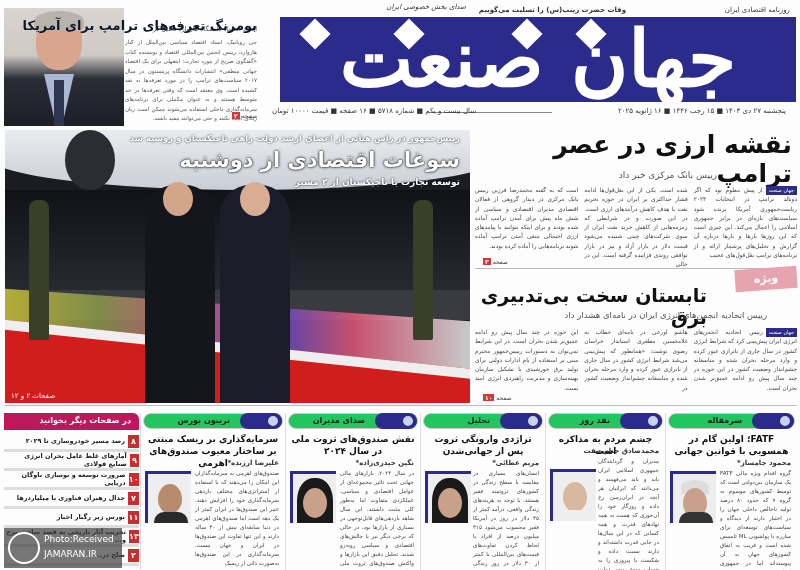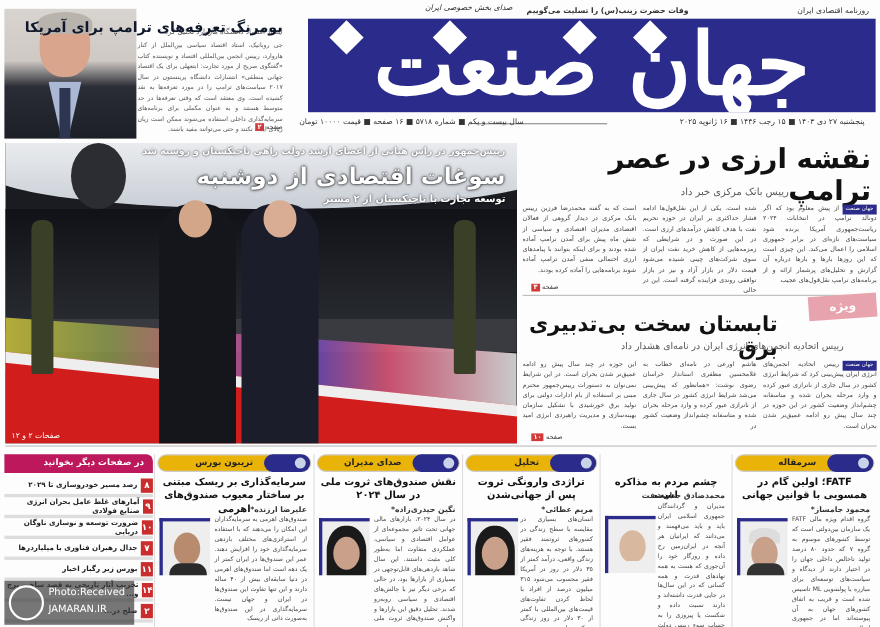--- a/index.html
+++ b/index.html
@@ -69,21 +69,21 @@
   .story2 { left: 475px; top: 280px; width: 322px; height: 125px; }
   .story2 .title { position: absolute; right: 90px; top: 4px; font-size: 19px; font-weight: bold; color: #111; }
   .story2 .sub { position: absolute; right: 30px; top: 30px; font-size: 8.5px; color: #555; }
   .story2 .cols { top: 48px; }
   .story2 .pageref { position: absolute; left: 8px; top: 114px; }
 
   .hr-full { left: 5px; top: 405px; width: 792px; border-top: 1px solid #bbb; }
 
   
   .col-box { top: 413px; height: 157px; border-left: 1px solid #ddd; }
-  .sec-tab { position: absolute; top: 0; right: 2px; left: 2px; height: 16px; background: #eab308; border: 1px solid #ccc; border-radius: 8px; }
+  .sec-tab { position: absolute; top: 0; right: 2px; left: 2px; height: 16px; background: #22c55e; border: 1px solid #ccc; border-radius: 8px; }
   .sec-tab .blue { position: absolute; right: 0; top: -1px; width: 42px; height: 16px; background: #2a2b8a; border-radius: 8px; }
   .sec-tab .logo { position: absolute; right: 2px; top: 0px; width: 14px; height: 14px; border-radius: 50%; background: #c9d2e8; border: 2px solid #2a2b8a; }
   .sec-tab .label { position: absolute; right: 52px; top: 2px; font-size: 8px; font-weight: bold; color: #222; }
   .op-title { position: absolute; top: 20px; right: 4px; left: 4px; text-align: center; font-size: 9px; font-weight: bold; line-height: 12px; color: #111; }
   .op-author { position: absolute; right: 6px; font-size: 7px; font-weight: bold; color: #333; }
   .op-photo { position: absolute; left: 4px; width: 46px; height: 52px; border-top: 3px solid #2a2b8a; border-left: 3px solid #2a2b8a; background: #eee; overflow: hidden; }
   .op-photo .face { position: absolute; left: 10px; top: 10px; width: 24px; height: 30px; border-radius: 50%; background: #c9a08a; }
   .op-photo .hijab { position: absolute; left: 4px; top: 4px; width: 36px; height: 50px; border-radius: 45% 45% 10% 10%; background: #1a1a1a; }
   .op-photo .body { position: absolute; left: 6px; top: 38px; width: 34px; height: 20px; background: #333; border-radius: 10px 10px 0 0; }
   .op-photo .hair-w { position: absolute; left: 8px; top: 6px; width: 28px; height: 14px; border-radius: 50% 50% 0 0; background: #ddd; }
@@ -201,20 +201,25 @@
   <div class="op-author" style="top:46px;">محمود جامساز*</div>
   <div class="op-photo" style="top:58px;">
       <div class="hair-w"></div>
       <div class="face" style="top:14px;"></div>
       <div class="body"></div>
     </div>
   <div class="op-body" style="top:56px;left:54px;">گروه اقدام ویژه مالی FATF یک سازمان بین‌دولتی است که توسط کشورهای موسوم به گروه ۷ که حدود ۸۰ درصد تولید ناخالص داخلی جهان را در اختیار دارند از دیدگاه و سیاست‌های توسعه‌ای برای مبارزه با پولشویی ML تاسیس شده است و قریب به اتفاق کشورهای جهان به آن پیوسته‌اند اما در جمهوری اسلامی پیوستن به پیوستن به این</div>
 </div>
 
 <div class="abs col-box" style="left:545px;width:120px;">
+  <div class="sec-tab">
+      <div class="blue"></div>
+      <div class="logo"></div>
+      <span class="label">نقد روز</span>
+    </div>
   <div class="op-title">چشم مردم به مذاکره است</div>
   <div class="op-author" style="top:34px;">محمدصادق جنان‌صفت</div>
   <div class="op-photo" style="top:56px;">
       <div class="face" style="background:#d9b8a0;"></div>
       <div class="body" style="background:#eee;"></div>
     </div>
   <div class="op-body" style="top:44px;left:52px;">مدیران و گردانندگان جمهوری اسلامی ایران باید و باید می‌فهمند و می‌دانند که ایرانیان هر آنچه در ایران‌زمین رخ داده و روزگار خود را آن‌جوری که هست به همه نهادهای قدرت و همه کسانی که در این سال‌ها در جایی قدرت داشته‌اند و دارند نسبت داده و شکست یا پیروزی را به حساب سوء رییس دولت یا رییس مجلس یا هر مقام دیگری واریز نمی‌کنند.</div>
 </div>
 
 <div class="abs col-box" style="left:420px;width:125px;">

